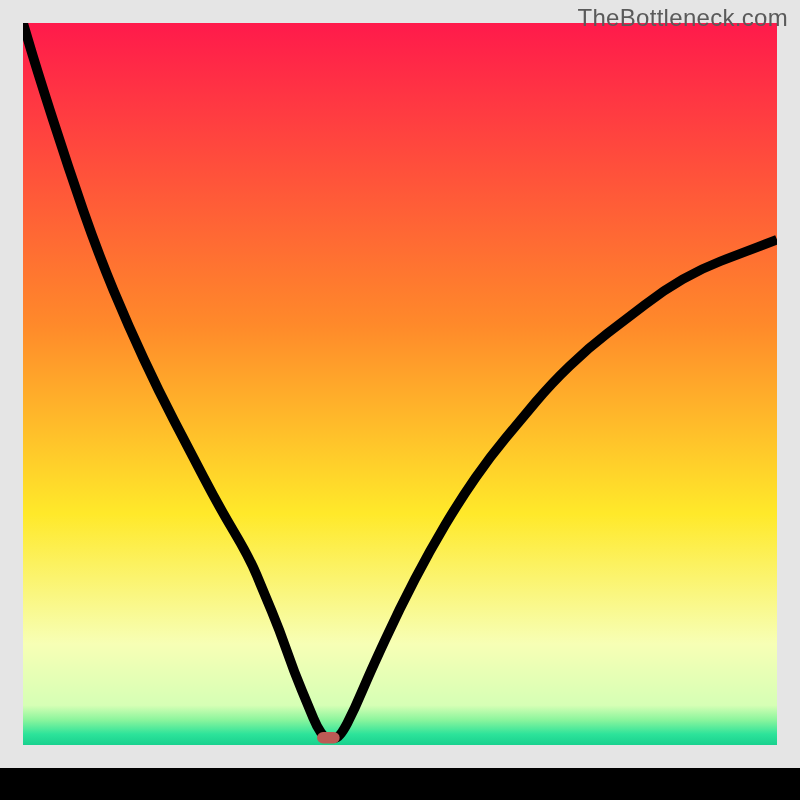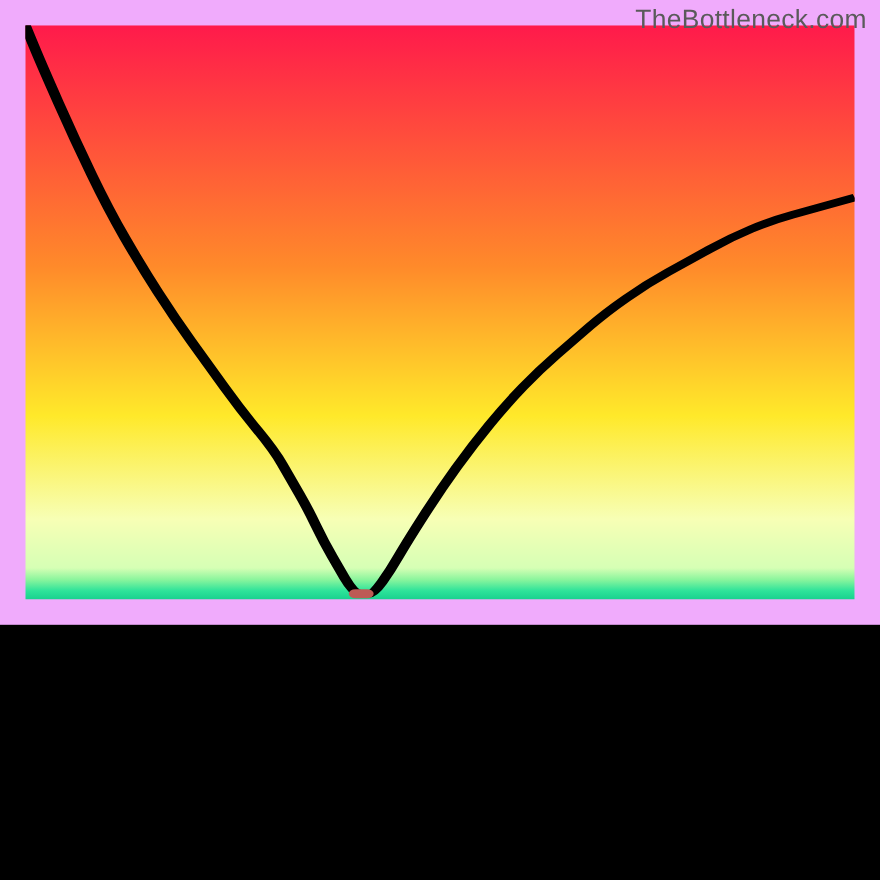--- a/index.html
+++ b/index.html
@@ -7,22 +7,22 @@
     padding: 0;
     width: 800px;
     height: 800px;
     background: #000;
     overflow: hidden;
     font-family: Arial, Helvetica, sans-serif;
   }
   .frame {
     position: relative;
     width: 800px;
-    height: 568px;
-    background: #f0abfc;
+    height: 768px;
+    background: #e5e5e5;
   }
   .watermark {
     position: absolute;
     top: 4px;
     right: 12px;
     color: #5a5a5a;
     font-size: 24px;
     font-weight: 500;
     letter-spacing: 0.3px;
     z-index: 20;

